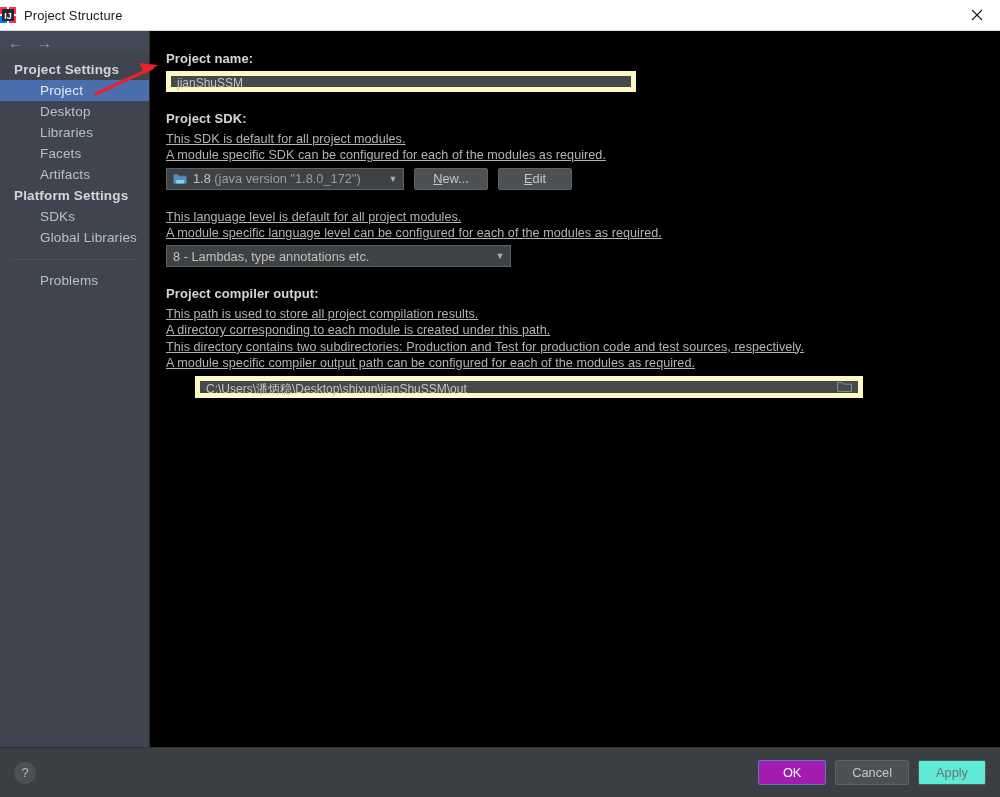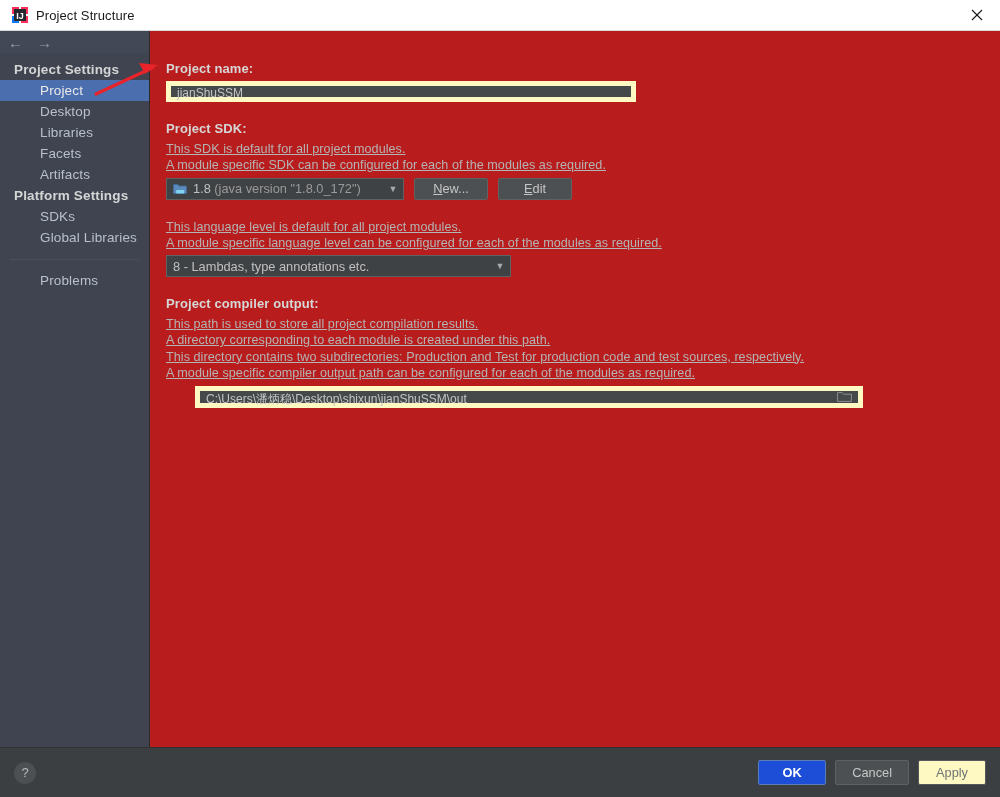--- a/index.html
+++ b/index.html
@@ -32,21 +32,21 @@
     min-height: 30px;
     background: #ffffff;
     border-bottom: 1px solid #d9d9d9;
     display: flex;
     align-items: center;
     position: relative;
   }
   .titlebar-icon {
     width: 16px;
     height: 16px;
-    margin-left: 12px;
+    margin-left: 0;
     margin-right: 8px;
     position: relative;
     flex: 0 0 auto;
   }
   .titlebar-title {
     font-size: 13px;
     color: #1a1a1a;
     letter-spacing: 0.1px;
   }
   .titlebar-close {
@@ -121,22 +121,22 @@
   }
   .sidebar-divider {
     height: 1px;
     background: #4a4f5c;
     margin: 11px 10px 10px 10px;
   }
 
   
   .main {
     flex: 1 1 auto;
-    background: #b91c1c;
-    padding: 30px 0 0 0;
+    background: #000000;
+    padding: 20px 0 0 0;
     position: relative;
     min-width: 0;
   }
   .main-inner {
     padding-left: 16px;
     padding-right: 16px;
   }
 
   .section-title {
     font-size: 13px;
@@ -283,29 +283,29 @@
     display: flex;
     gap: 9px;
     margin-right: 14px;
   }
   .btn-dialog {
     min-width: 68px;
     height: 25px;
     padding: 0 16px;
   }
   .btn-primary {
-    background: #1d4ed8;
+    background: #a21caf;
     border: 1px solid #5c7cb5;
     color: #ffffff;
-    font-weight: bold;
+    font-weight: normal;
   }
   .btn-disabled {
     color: #707476;
     border-color: #55595b;
-    background: #fef9c3;
+    background: #5eead4;
     cursor: default;
   }
 
   
   .annotation-arrow {
     position: absolute;
     left: 0;
     top: 0;
     width: 1000px;
     height: 797px;

